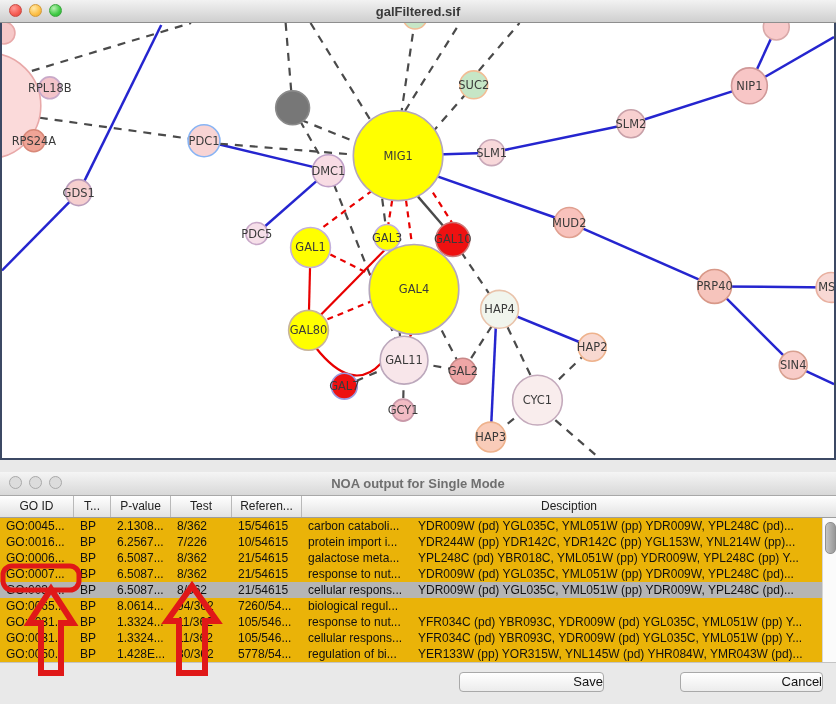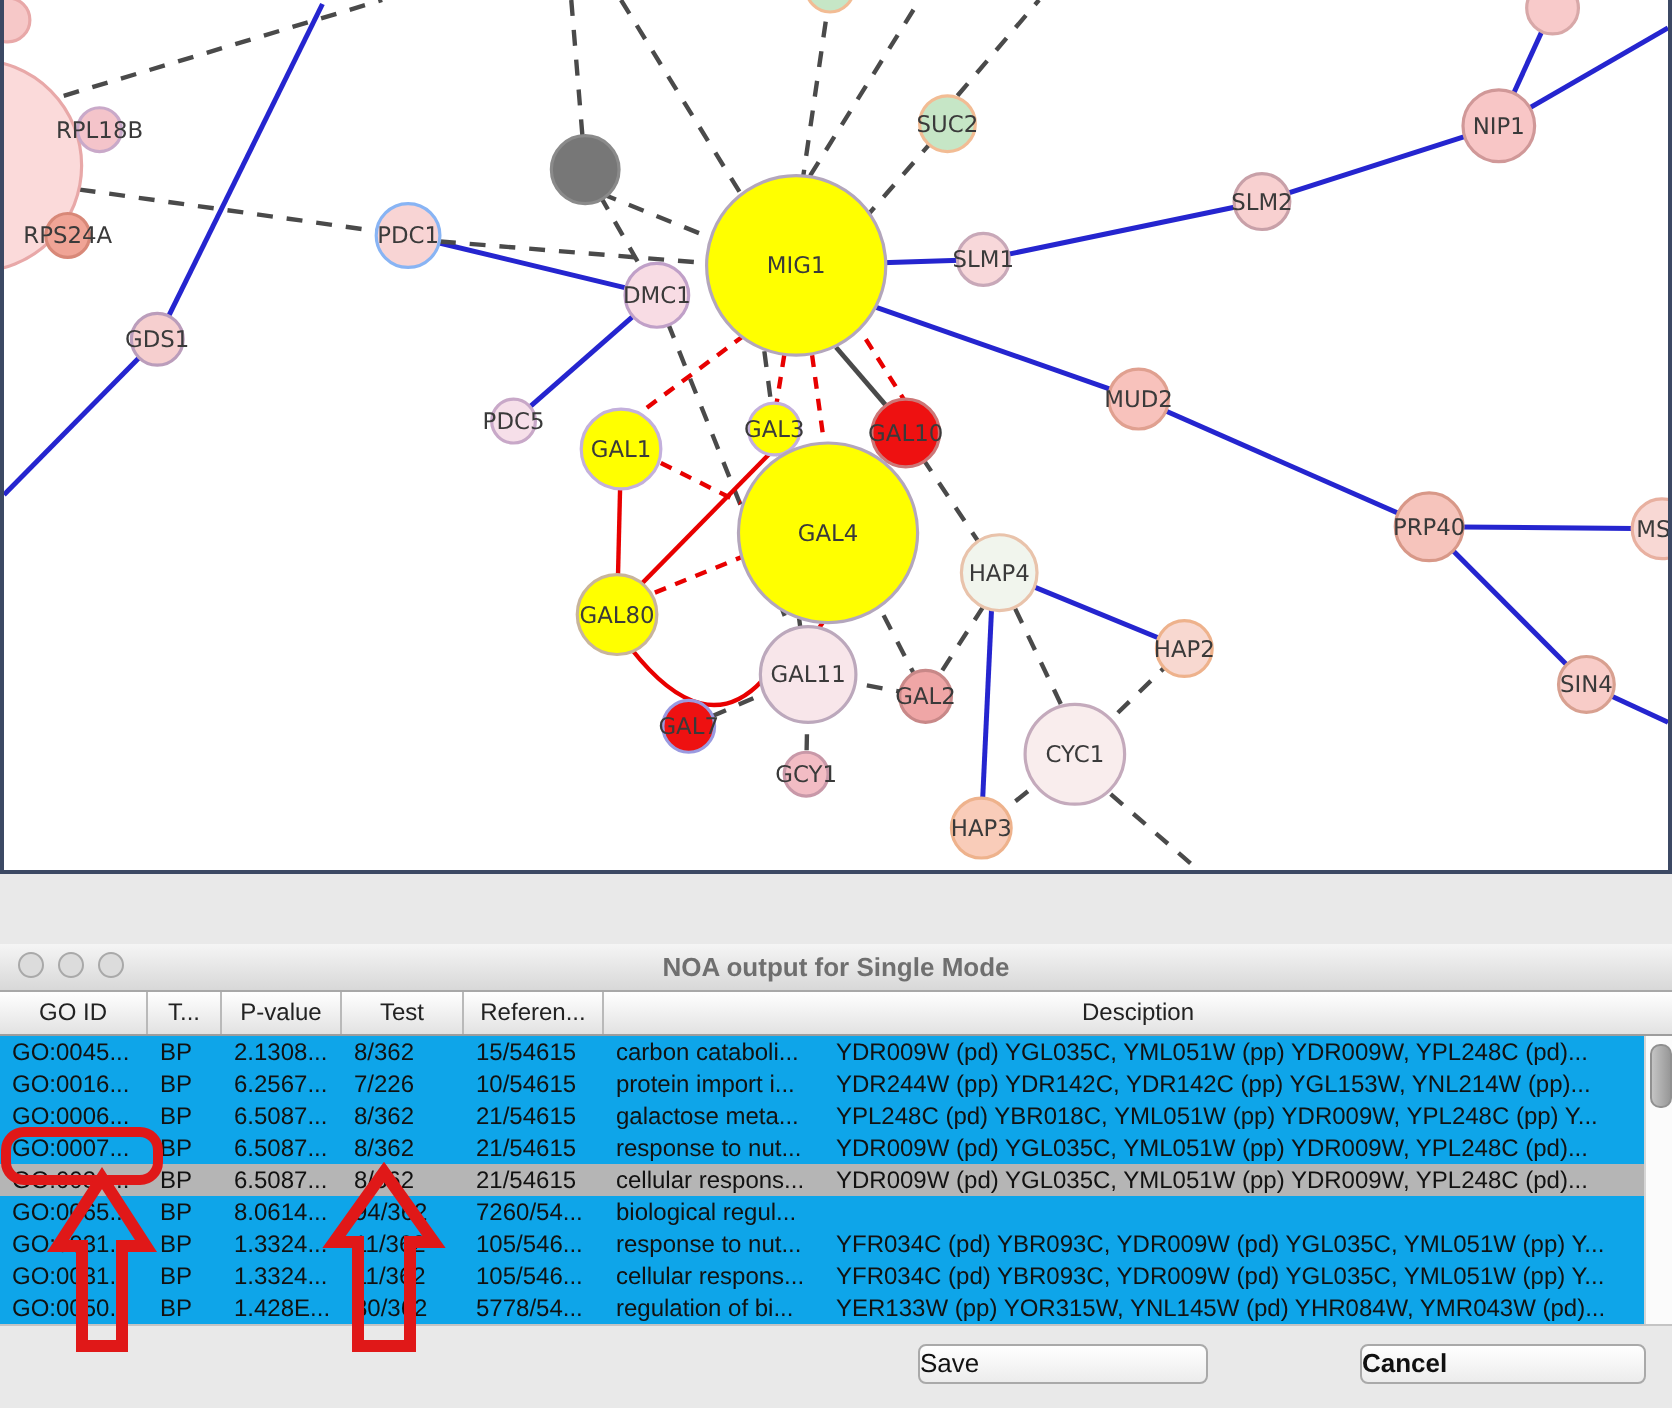--- a/index.html
+++ b/index.html
@@ -26,39 +26,47 @@
   .edge-r{stroke:#e80000;stroke-width:2.2;fill:none;}
   .edge-rd{stroke:#e80000;stroke-width:2.2;stroke-dasharray:6 5;fill:none;}
   .node-label{font-family:"DejaVu Sans",sans-serif;font-size:11.5px;fill:#3a3a3a;text-anchor:middle;dominant-baseline:central;}
 
   
   .window-bottom{position:absolute;top:472px;left:0;width:836px;height:244px;background:#e9e9e9;}
   .titlebar2{height:23px;background:linear-gradient(#f5f5f5,#d8d8d8);border-bottom:1px solid #a8a8a8;position:relative;display:flex;align-items:center;}
   .table-header{height:21px;display:flex;background:linear-gradient(#ffffff,#e2e2e2);border-bottom:1px solid #9d9d9d;}
   .th{box-sizing:border-box;border-right:1px solid #b9b9b9;font-size:12px;color:#222;text-align:center;line-height:20px;overflow:hidden;white-space:nowrap;}
   .th:last-child{border-right:none;flex:1;}
-  .table-body{height:144px;background:#0ea5e9;display:flex;}
+  .table-body{height:144px;background:#eab308;display:flex;}
   .rows{width:822px;}
   .row{display:flex;height:16px;}
   .row.selected{background:#b5b5b5;}
   .cell{box-sizing:border-box;padding-left:6px;font-size:12px;line-height:16px;color:#111;white-space:nowrap;overflow:hidden;}
   .scrollbar{width:14px;background:#fbfbfb;border-left:1px solid #d6d6d6;position:relative;box-sizing:border-box;}
   .thumb{position:absolute;left:2px;top:4px;width:9px;height:30px;background:linear-gradient(90deg,#c4c4c4,#989898);border:1px solid #909090;border-radius:5px;}
   .bottom-panel{height:56px;position:relative;border-top:1px solid #c4c4c4;background:#e9e9e9;}
-  .btn{position:absolute;top:9px;height:20px;box-sizing:border-box;background:linear-gradient(#ffffff,#ececec);border:1px solid #a9a9a9;border-radius:4px;font-size:13px;color:#111;text-align:left;line-height:18px;cursor:default;}
+  .btn{position:absolute;top:9px;height:20px;box-sizing:border-box;background:linear-gradient(#ffffff,#ececec);border:1px solid #a9a9a9;border-radius:4px;font-size:13px;color:#111;text-align:right;line-height:18px;cursor:default;padding-left:48px;}
   #btn-save{left:459px;width:145px;}
-  #btn-cancel{left:680px;width:143px;font-weight:bold;}
+  #btn-cancel{left:680px;width:143px;}
 
   
   .annotation-overlay{position:absolute;left:0;top:0;width:836px;height:704px;pointer-events:none;z-index:50;}
 </style>
 </head>
 <body>
 
 <div class="window-top">
+  <div class="titlebar">
+    <div class="traffic">
+      <div class="light close"></div>
+      <div class="light min"></div>
+      <div class="light zoom"></div>
+    </div>
+    <div class="title">galFiltered.sif</div>
+  </div>
   <div class="canvas-wrap">
     <svg id="net" width="832" height="435" viewBox="0 0 836 436" preserveAspectRatio="none">
         <line x1="160" y1="2" x2="77" y2="170" class="edge-b"></line>
         <line x1="77" y1="170" x2="0" y2="248" class="edge-b"></line>
         <line x1="203" y1="118" x2="328" y2="148" class="edge-b"></line>
         <line x1="328" y1="148" x2="256" y2="211" class="edge-b"></line>
         <line x1="398" y1="133" x2="492" y2="130" class="edge-b"></line>
         <line x1="492" y1="130" x2="632" y2="101" class="edge-b"></line>
         <line x1="632" y1="101" x2="751" y2="63" class="edge-b"></line>
         <line x1="751" y1="63" x2="836" y2="14" class="edge-b"></line>

